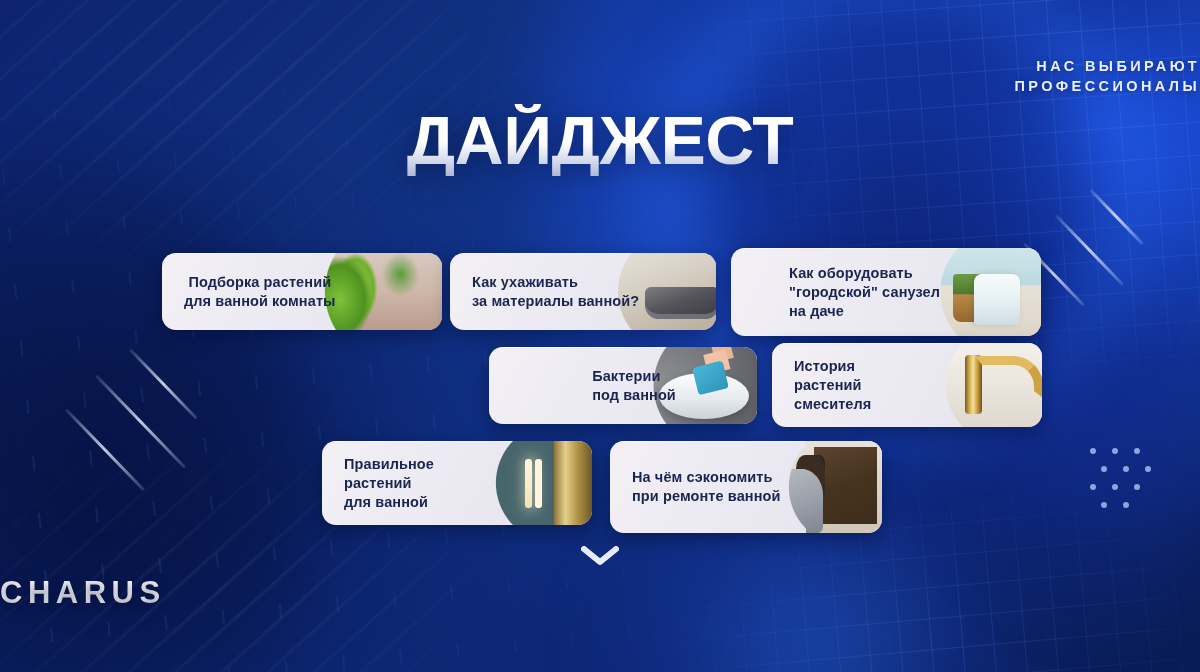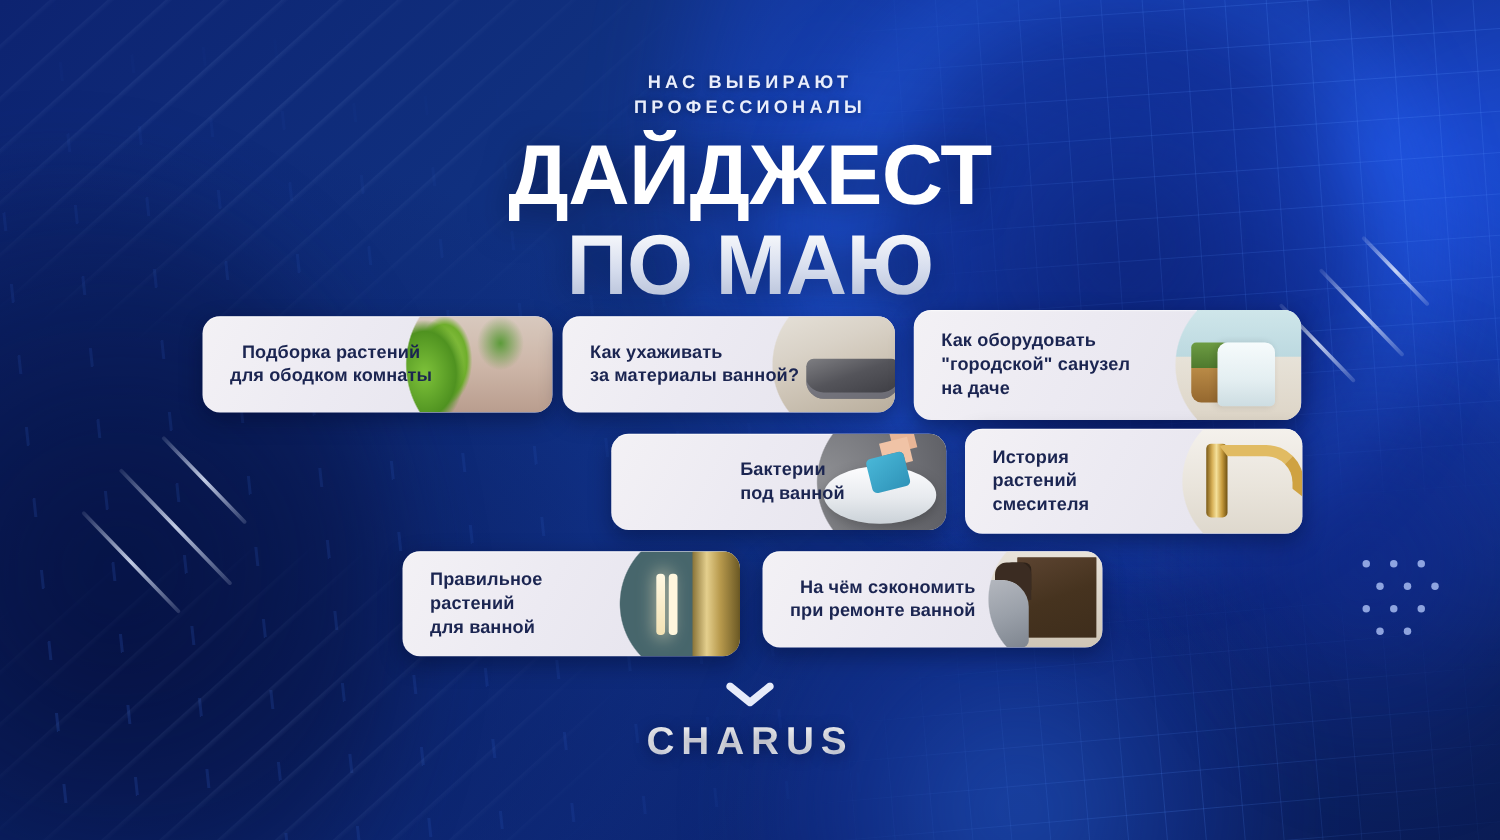--- a/index.html
+++ b/index.html
@@ -178,21 +178,21 @@
     position: relative;
     z-index: 5;
     width: 1200px;
     height: 672px;
   }
 
   .eyebrow {
     position: absolute;
     left: 0; right: 0;
     top: 56px;
-    text-align: center;
+    text-align: right;
     color: #e9eefc;
     font-size: 14.5px;
     font-weight: bold;
     letter-spacing: 3.4px;
     line-height: 20px;
     text-transform: uppercase;
     text-shadow: 0 1px 6px rgba(0,0,0,.35);
   }
   .eyebrow span { display: block; }
 
@@ -410,21 +410,20 @@
     left: 0; right: 0;
     top: 546px;
     text-align: center;
   }
   .chev svg { display: inline-block; }
 
   .logo {
     position: absolute;
     left: 0; right: 0;
     top: 575px;
-    text-align: center;
     font-size: 31px;
     font-weight: bold;
     letter-spacing: 5.5px;
     color: #fff;
     text-shadow: 0 2px 10px rgba(4,12,48,0.5);
     background: linear-gradient(180deg, #ffffff 0%, #ffffff 60%, #cdd6e8 100%);
     -webkit-background-clip: text;
     background-clip: text;
     -webkit-text-fill-color: transparent;
     color: transparent;
@@ -475,46 +474,45 @@
 
   <div class="content">
 
     <div class="eyebrow">
       <span>НАС ВЫБИРАЮТ</span>
       <span>ПРОФЕССИОНАЛЫ</span>
     </div>
 
     <h1 class="headline">
       <span class="line">ДАЙДЖЕСТ</span>
-      <span class="line">ПО МАЮ</span>
     </h1>
 
     <div class="cards">
 
       <div class="card" style="left:162px; top:253px; width:280px; height:77px;text-align:center;">
         <div class="card-text">
           <span>Подборка растений</span>
-          <span>для ободком комнаты</span>
+          <span>для ванной комнаты</span>
         </div>
         <div class="card-photo" style="width:160px;">
           <div class="disc ph-plants"></div>
         </div>
       </div>
 
       <div class="card" style="left:450px; top:253px; width:266px; height:77px;">
         <div class="card-text">
           <span>Как ухаживать</span>
           <span>за материалы ванной?</span>
         </div>
         <div class="card-photo" style="width:132px;">
           <div class="disc ph-castiron"></div>
         </div>
       </div>
 
-      <div class="card" style="left:731px; top:248px; width:310px; height:88px;">
+      <div class="card" style="left:731px; top:248px; width:310px; height:88px;padding-left:36px;">
         <div class="card-text">
           <span>Как оборудовать</span>
           <span>"городской" санузел</span>
           <span>на даче</span>
         </div>
         <div class="card-photo" style="width:134px;">
           <div class="disc ph-toilet"></div>
         </div>
       </div>
 
@@ -544,21 +542,21 @@
         <div class="card-text">
           <span>Правильное</span>
           <span>растений</span>
           <span>для ванной</span>
         </div>
         <div class="card-photo" style="width:128px;">
           <div class="disc ph-light"></div>
         </div>
       </div>
 
-      <div class="card" style="left:610px; top:441px; width:272px; height:77px;text-align:right;">
+      <div class="card" style="left:610px; top:441px; width:272px; height:92px;">
         <div class="card-text">
           <span>На чём сэкономить</span>
           <span>при ремонте ванной</span>
         </div>
         <div class="card-photo" style="width:122px;">
           <div class="disc ph-repair"></div>
         </div>
       </div>
 
     </div>

